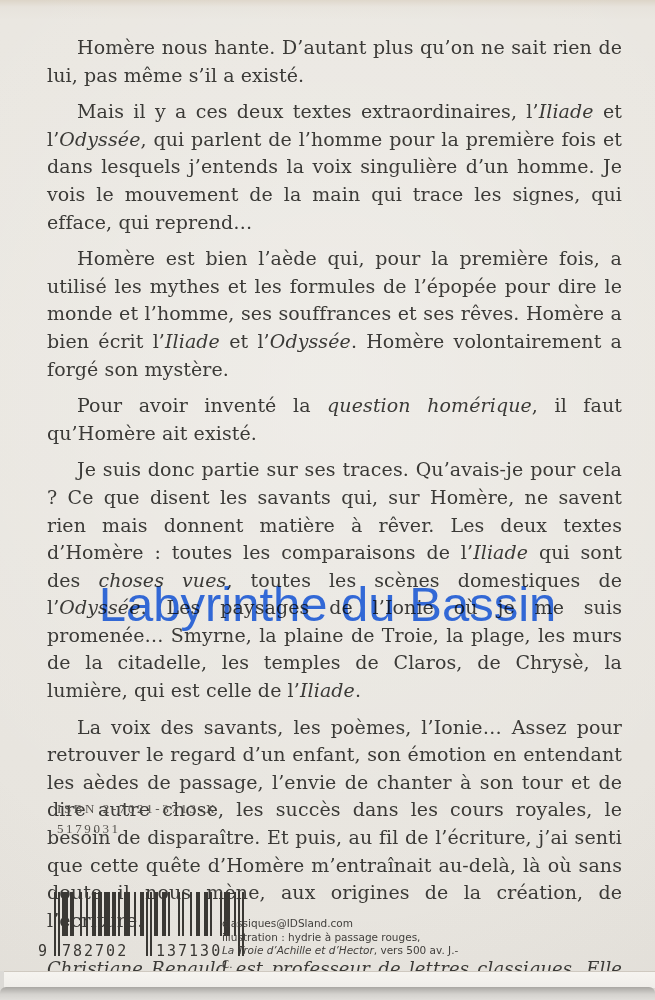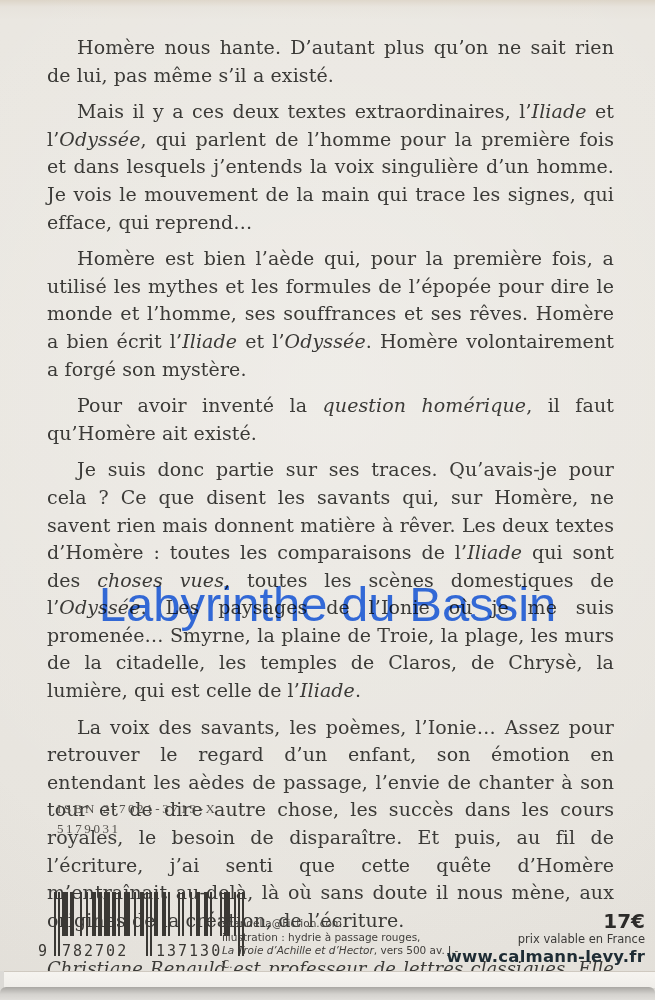--- a/index.html
+++ b/index.html
@@ -6,21 +6,21 @@
   .shot{position:relative;width:655px;height:1000px;overflow:hidden;background:#dcdad6;
         font-family:"DejaVu Serif",serif;}
   
   .cover{position:absolute;left:0;top:0;width:655px;height:971px;
          background:linear-gradient(180deg,#ddd5c8 0,#e7e3dc 7px,#eae7e1 20px,#e9e6e0 55%,#e7e4de 100%);}
   .cover-vignette{position:absolute;inset:0;pointer-events:none;
          background:radial-gradient(ellipse 120% 90% at 50% 40%, rgba(255,255,255,.25) 0, rgba(0,0,0,0) 60%, rgba(100,90,75,.07) 100%);}
   
   .text-col{position:absolute;left:47px;top:34px;width:575px;color:#3b3a37;}
   .text-col p{font-size:19px;line-height:27.6px;text-align:justify;text-indent:30px;
-              margin:0 8px 9px 0;letter-spacing:.1px;}
+              margin:0 0 9px 0;letter-spacing:.1px;}
   .author-note{margin-top:22px !important;text-indent:0 !important;font-size:18px !important;
                line-height:26px !important;}
   .text-col i{font-style:italic;}
   
   .watermark{position:absolute;left:50%;top:576px;transform:translateX(-50%);
              font-family:"Liberation Sans",sans-serif;font-size:49px;font-weight:400;
              white-space:nowrap;mix-blend-mode:multiply;opacity:.95;letter-spacing:0;}
   
   .isbn{position:absolute;left:57px;top:799px;font-family:Liberation Serif, serif;
         font-size:13px;line-height:20px;letter-spacing:2.6px;color:#55524d;}
@@ -78,27 +78,22 @@
     </div>
 
     <div class="barcode">
       <div class="bars"><span class="b tall"></span><span></span><span class="b tall"></span><span></span><span class="b"></span><span class="b"></span><span class="b"></span><span></span><span class="b"></span><span class="b"></span><span></span><span></span><span></span><span class="b"></span><span></span><span></span><span class="b"></span><span></span><span></span><span class="b"></span><span class="b"></span><span></span><span class="b"></span><span class="b"></span><span></span><span class="b"></span><span class="b"></span><span class="b"></span><span></span><span class="b"></span><span class="b"></span><span></span><span class="b"></span><span></span><span></span><span class="b"></span><span class="b"></span><span class="b"></span><span></span><span></span><span class="b"></span><span></span><span></span><span class="b"></span><span class="b"></span><span></span><span class="b tall"></span><span></span><span class="b tall"></span><span></span><span class="b"></span><span class="b"></span><span></span><span></span><span class="b"></span><span class="b"></span><span></span><span class="b"></span><span></span><span></span><span></span><span></span><span class="b"></span><span></span><span class="b"></span><span></span><span></span><span></span><span class="b"></span><span></span><span></span><span class="b"></span><span class="b"></span><span></span><span></span><span class="b"></span><span class="b"></span><span></span><span class="b"></span><span></span><span></span><span></span><span></span><span class="b"></span><span></span><span class="b"></span><span class="b"></span><span class="b"></span><span></span><span></span><span class="b"></span><span></span><span class="b tall"></span><span></span><span class="b tall"></span></div>
       <div class="bc-digits bc-first">9</div>
       <div class="bc-digits bc-left">782702</div>
       <div class="bc-digits bc-right">137130</div>
     </div>
 
     <div class="credits">
-      <div><span>scandella@Fiction.com</span></div>
+      <div><span>classiques@IDSland.com</span></div>
       <div><span>illustration : hydrie à passage rouges,</span></div>
       <div><i>La Troie d’Achille et d’Hector</i><span>, vers 500 av. J.-C.</span></div>
     </div>
 
-    <div class="pricing">
-      <div class="price">17€</div>
-      <div class="price-note">prix valable en France</div>
-      <div class="website">www.calmann-levy.fr</div>
-    </div>
   </div>
 
   <div class="pages-strip"></div>
   <div class="surface-shadow"></div>
 </div>
 
 </body></html>

